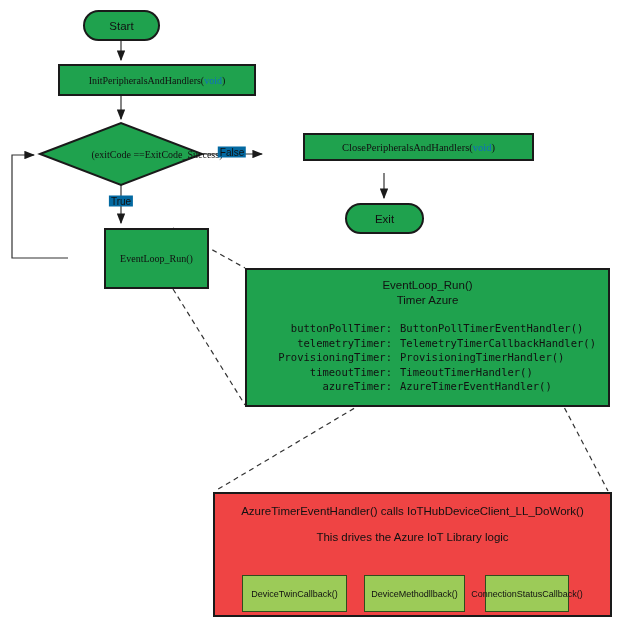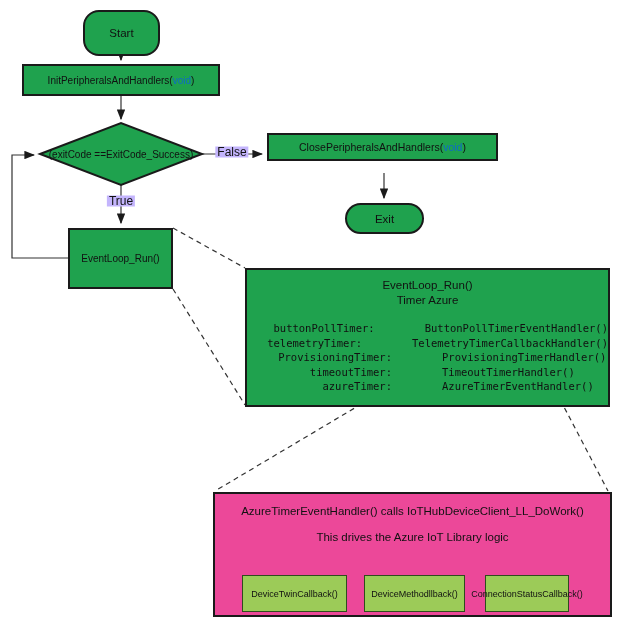--- a/index.html
+++ b/index.html
@@ -14,49 +14,49 @@
   svg.lines { position: absolute; left: 0; top: 0; width: 619px; height: 628px; }
   .node {
     position: absolute;
     background: #1fa24e;
     border: 2px solid #1a1a1a;
     color: #111;
     display: flex; align-items: center; justify-content: center;
     text-align: center;
   }
   .oval { border-radius: 16px; font-size: 11.5px; }
-  .mono { font-family: Liberation Sans, sans-serif; white-space: nowrap; }
+  .mono { font-family: Liberation Serif, serif; white-space: nowrap; margin-left: 36px; }
   .code { font-size: 10px; }
   .kw { color: #0f6bc5; }
   .diamond-label {
     position: absolute; left: 40px; top: 123px; width: 162px; height: 62px;
     display: flex; flex-direction: row; align-items: center; justify-content: center;
     font-size: 10px; color: #111; line-height: 13px;
   }
   .edge-label {
     position: absolute; transform: translate(-50%, -50%);
-    background: #c4b5fd; color: #111;
-    font-size: 12px; padding: 0 2px; line-height: 11px;
+    background: #0369a1; color: #111;
+    font-size: 10px; padding: 0 2px; line-height: 11px;
   }
   .bigbox {
     position: absolute; left: 245px; top: 268px; width: 365px; height: 139px;
     background: #1fa24e; border: 2px solid #1a1a1a; color: #111;
   }
   .bigbox .hdr { text-align: center; font-size: 11.5px; line-height: 15px; }
   .bigbox .hdr-wrap { margin-top: 8px; }
   .timers { margin-top: 13px; }
   .timer-row {
     display: flex; font-family: "DejaVu Sans Mono", monospace;
-    font-size: 10.5px; line-height: 14.5px; white-space: nowrap; gap: 42px;
+    font-size: 10.5px; line-height: 14.5px; white-space: nowrap;
   }
   .timer-row .t-name { width: 145px; text-align: right; }
   .timer-row .t-handler { margin-left: 8px; text-align: right; }
   .bottombox {
     position: absolute; left: 213px; top: 492px; width: 399px; height: 125px;
-    background: #ec4899; border: 2px solid #1a1a1a; color: #111;
+    background: #ef4444; border: 2px solid #1a1a1a; color: #111;
   }
   .bottombox .line1 { position: absolute; left: 0; right: 0; top: 11px; text-align: center; font-size: 11.5px; }
   .bottombox .line2 { position: absolute; left: 0; right: 0; top: 37px; text-align: center; font-size: 11.5px; }
   .cb-box {
     position: absolute; top: 81px; height: 37px;
     background: #9ccb58; border: 1.5px solid #2f4d1d;
     display: flex; align-items: center; justify-content: center;
     font-size: 9px; color: #111; text-align: center; white-space: nowrap;
   }
   .cb-1 { left: 27px;  width: 105px; }
@@ -83,21 +83,21 @@
     <polyline points="68,258 12,258 12,155 34,155" fill="none" stroke="#333" stroke-width="1.2" marker-end="url(#arrow)"></polyline>
 
     <line x1="173" y1="228" x2="245" y2="268" stroke="#333" stroke-width="1.2" stroke-dasharray="5,4"></line>
     <line x1="173" y1="289" x2="245" y2="405" stroke="#333" stroke-width="1.2" stroke-dasharray="5,4"></line>
     <line x1="385" y1="390" x2="215" y2="491" stroke="#333" stroke-width="1.2" stroke-dasharray="5,4"></line>
     <line x1="552" y1="384" x2="608" y2="491" stroke="#333" stroke-width="1.2" stroke-dasharray="5,4"></line>
 
     <polygon points="40,154 121,123 202,154 121,185" fill="#1fa24e" stroke="#1a1a1a" stroke-width="2"></polygon>
   </svg>
 
-  <div class="node oval" style="left:83px; top:10px; width:77px; height:46px;">
+  <div class="node oval" style="left:83px; top:10px; width:77px; height:31px;">
     <span>Start</span>
   </div>
 
   <div class="node mono code" style="left:22px; top:64px; width:198px; height:32px;">
     <span>InitPeripheralsAndHandlers(</span>
       <span class="kw">void</span>
       <span>)</span>
   </div>
 
   <div class="diamond-label mono">

